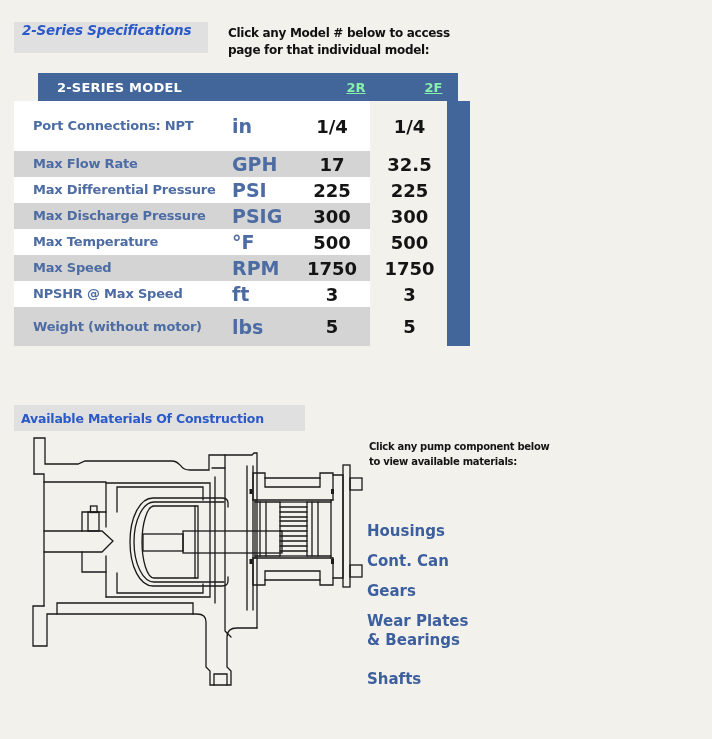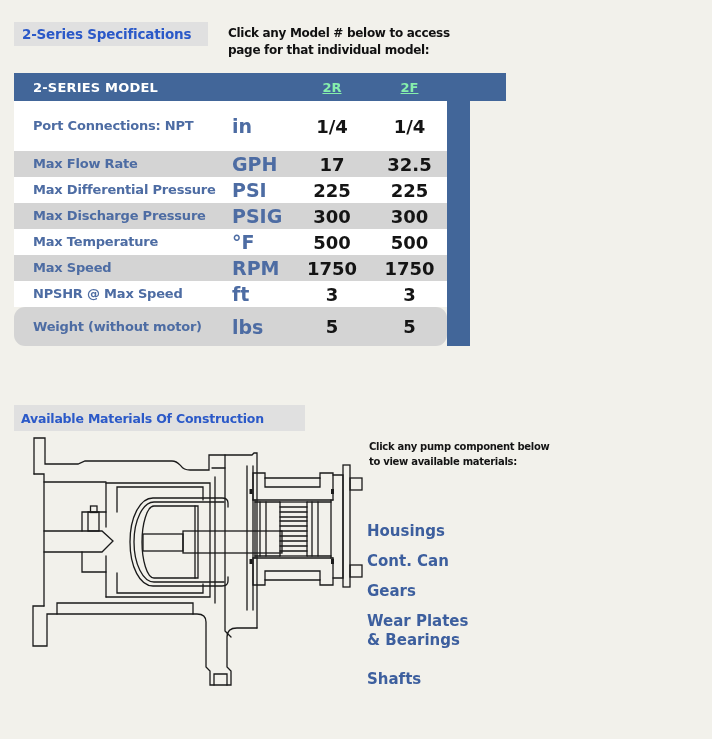--- a/index.html
+++ b/index.html
@@ -3,52 +3,52 @@
 <meta charset="utf-8">
 <style>
   html,body{margin:0;padding:0;}
   body{
     width:712px;height:739px;position:relative;overflow:hidden;
     background:#F2F1EB;
     font-family:"DejaVu Sans","Liberation Sans",sans-serif;
   }
   
   .spec-title-bar{
-    position:absolute;left:14px;top:22px;width:194px;height:24px;
-    background:#E0E0E0;display:flex;align-items:center;
+    position:absolute;left:14px;top:22px;width:194px;height:31px;
+    background:#E0E0E0;display:flex;align-items:flex-start;font-style:italic;
   }
   .spec-title{
     color:#2B59C8;font-weight:bold;font-size:13.5px;letter-spacing:-0.2px;
     padding-left:8px;white-space:nowrap;
   }
   .model-instruction{
     position:absolute;left:228px;top:25px;color:#111;font-weight:bold;
     font-size:12px;line-height:1.45;letter-spacing:-0.3px;white-space:nowrap;
   }
   .spec-table{position:absolute;left:14px;top:73px;width:456px;}
   .thead{
-    width:492px;height:28px;background:#426699;
-    display:grid;grid-template-columns:204px 74px 80px 75px 23px;align-items:center;
+    width:420px;height:28px;background:#426699;
+    display:grid;grid-template-columns:204px 74px 80px 75px 23px;align-items:center;margin-left:24px;
   }
   .thead-label{
     grid-column:1/3;color:#fff;font-weight:bold;font-size:13px;
     padding-left:19px;letter-spacing:0.2px;white-space:nowrap;
   }
   .col-link{
     color:#86efac;font-weight:bold;font-size:13px;text-align:center;
     text-decoration:underline;cursor:pointer;
   }
-  .rows{width:433px;}
+  .rows{width:356px;}
   .row{
     display:grid;grid-template-columns:204px 74px 80px 75px;
     align-items:center;height:26px;background:#FFFFFF;
   }
   .row.shade{background:#D4D4D4;}
   .row.tall{height:50px;}
-  .row.weight{height:39px;border-radius:11px;}
+  .row.weight{height:39px;}
   .cell-label{
     color:#4D6CA3;font-weight:bold;font-size:13px;padding-left:19px;
     letter-spacing:-0.2px;line-height:1.35;white-space:nowrap;
   }
   .cell-label .l2{padding-left:5px;}
   .cell-unit{color:#4D6CA3;font-weight:bold;font-size:19px;padding-left:14px;}
   .cell-val{color:#141414;font-weight:bold;font-size:18px;text-align:center;}
   .side-strip{
     position:absolute;left:447px;top:101px;width:23px;height:245px;background:#426699;
   }

